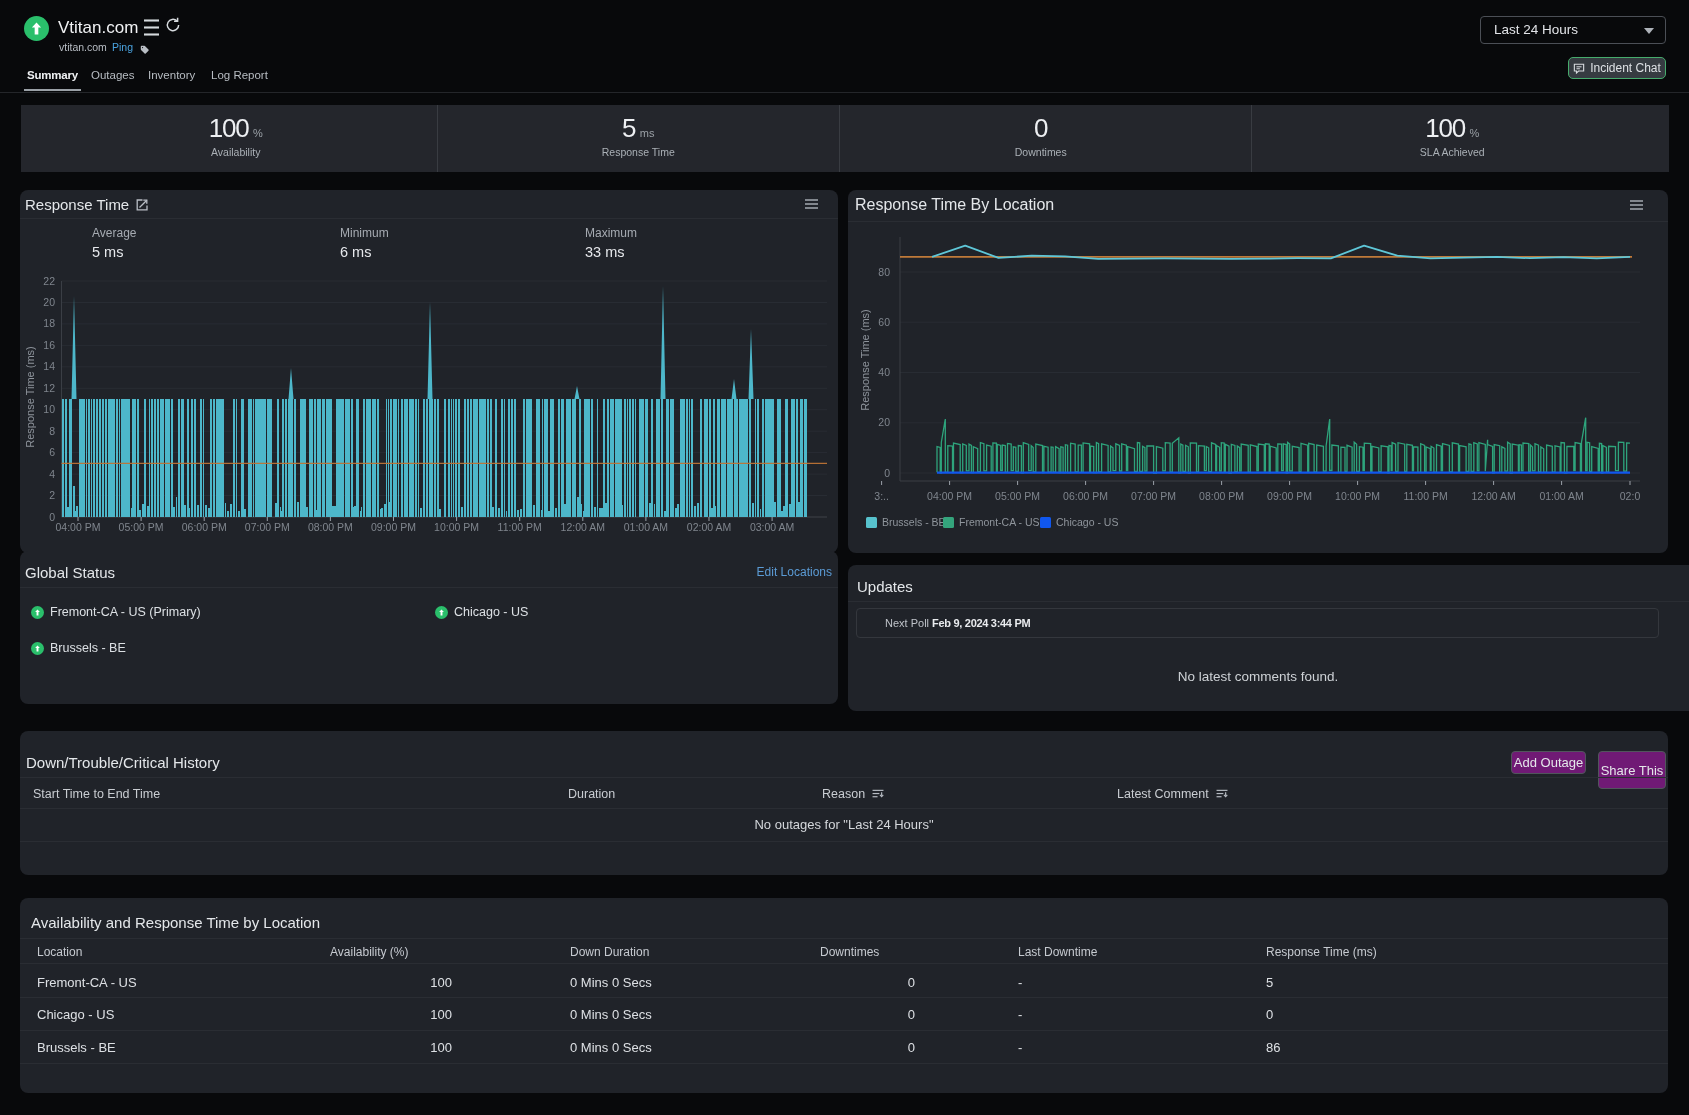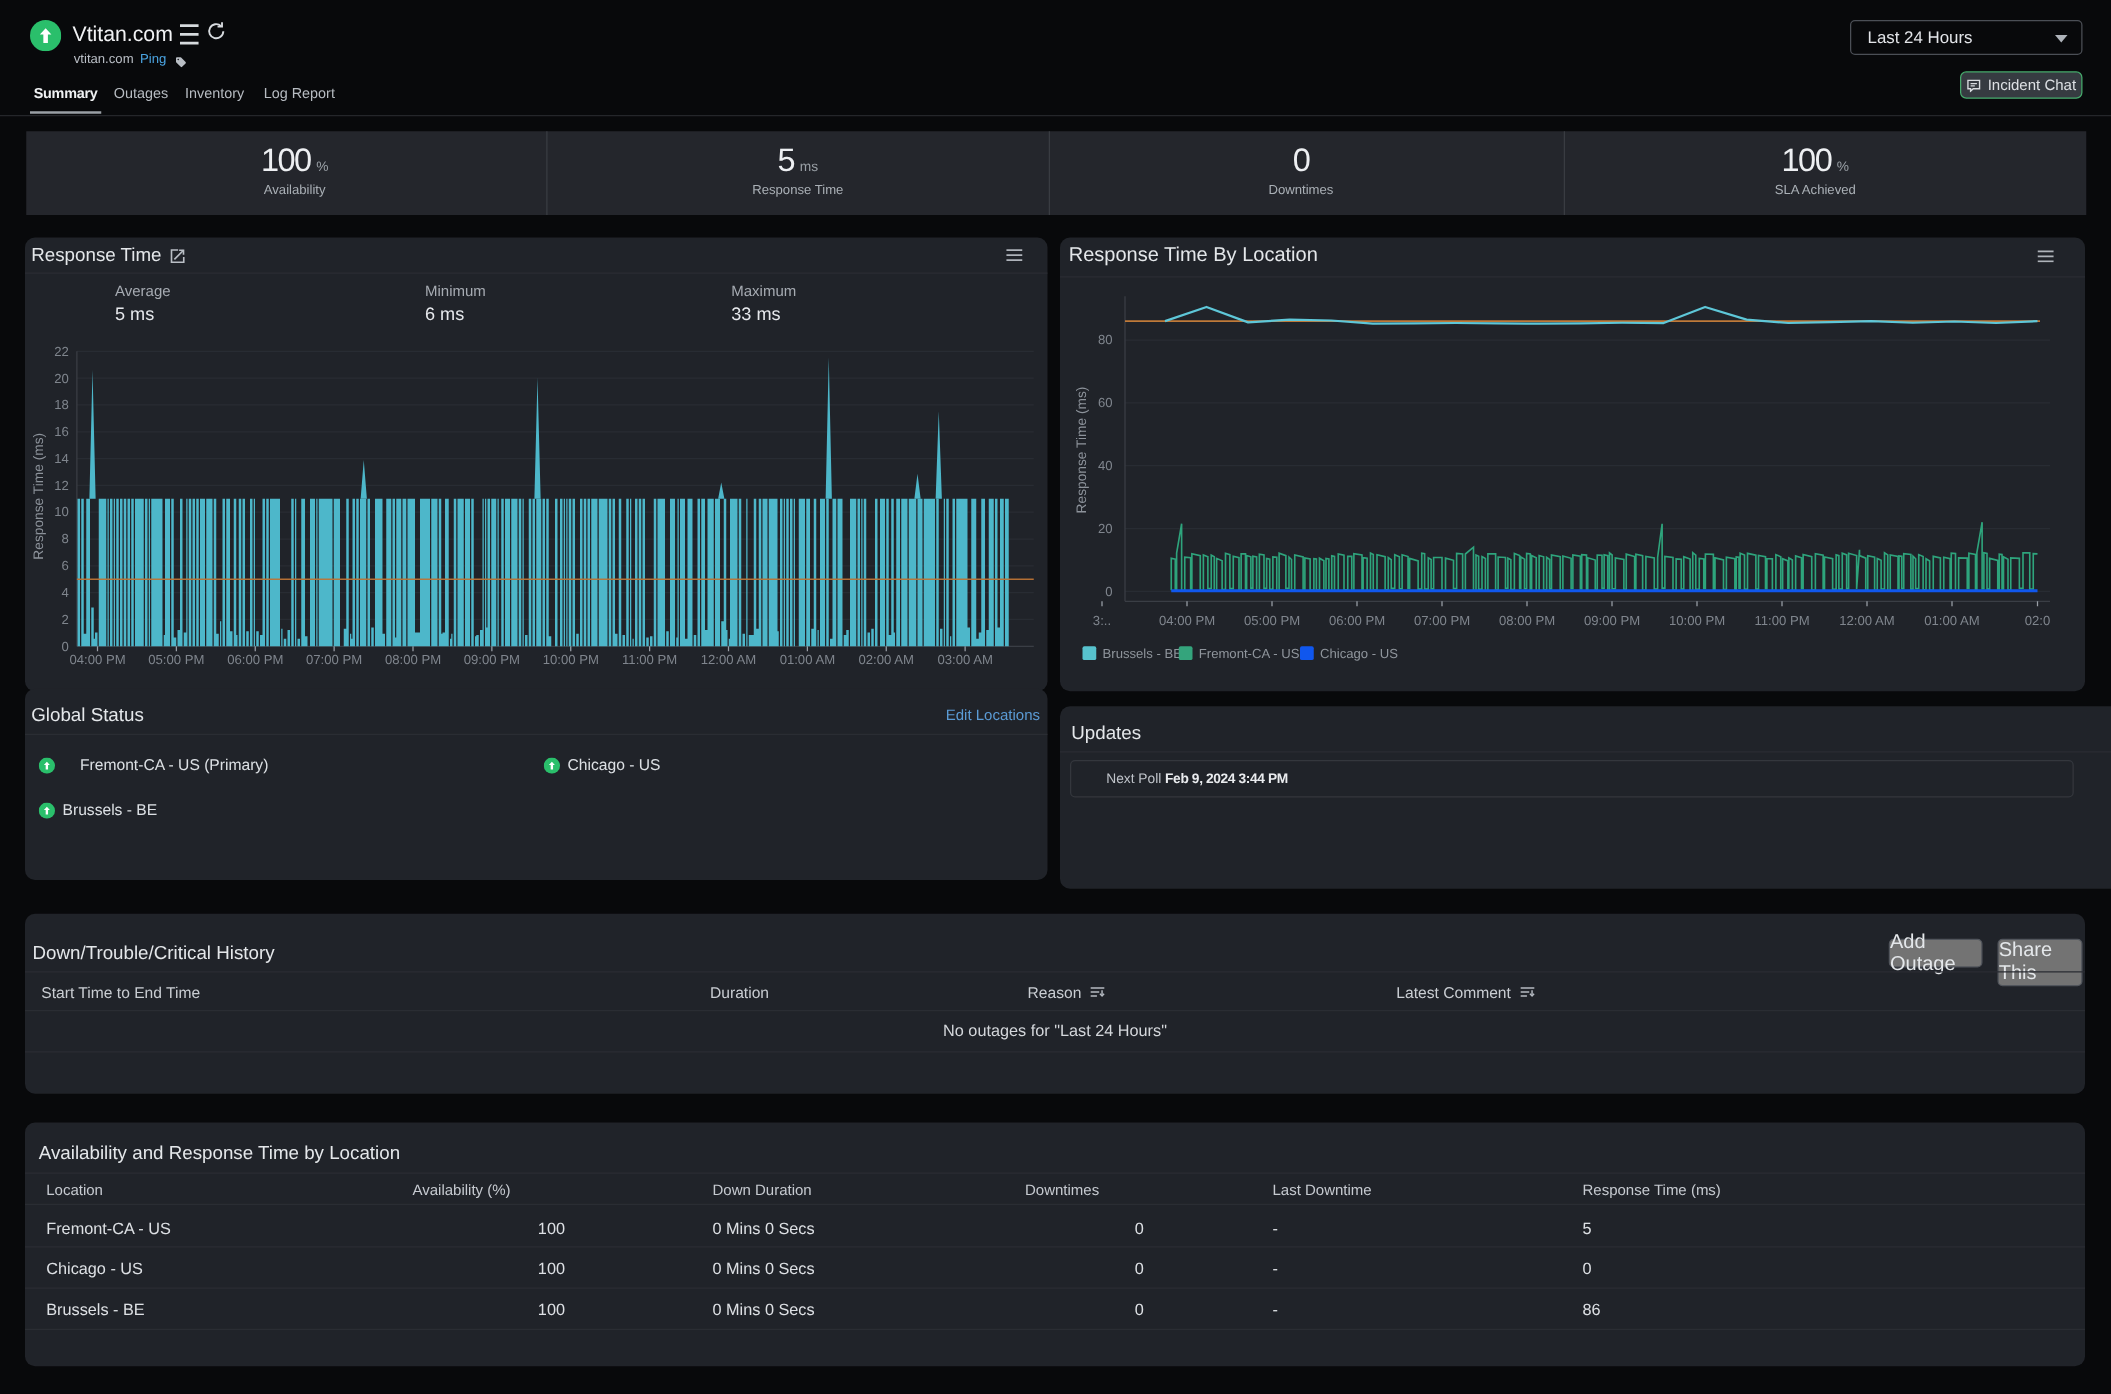--- a/index.html
+++ b/index.html
@@ -1,18 +1,18 @@
 <!DOCTYPE html>
 <html><head><meta charset="utf-8"><style>
 * { margin:0; padding:0; box-sizing:border-box; }
 body { width:1689px; height:1115px; background:#08090b; font-family:"Liberation Sans", sans-serif; position:relative; overflow:hidden; }
 .panel { position:absolute; background:#202329; border-radius:8px; }
 .ptitle { font-size:15px; color:#e4e7ea; }
 .divider { position:absolute; left:0; right:0; height:1px; background:#2a2d33; }
-.btn { position:absolute; background:#737373; border:1px solid #51555c; border-radius:4px; color:#e4e7ea; font-size:16px; display:flex; align-items:center; justify-content:center; }
+.btn { position:absolute; background:#701a75; border:1px solid #51555c; border-radius:4px; color:#e4e7ea; font-size:13px; display:flex; align-items:center; justify-content:center; }
 </style></head>
 <body>
 
 <div style="position:absolute;left:24px;top:16px">
     <svg width="25" height="25" viewBox="0 0 26 26" style="display:block">
 <circle cx="13" cy="13" r="13" fill="#2abf6b"></circle>
 <path d="M13 6.8L17.8 12H14.9V19.2H11.1V12H8.2Z" fill="#fff"></path>
 </svg>
   </div>
 <div style="position:absolute;left:58px;top:18px;font-size:17px;color:#f1f2f4">Vtitan.com</div>
@@ -222,21 +222,21 @@
         </g>
       </svg>
     </div>
   <div class="divider" style="top:31px"></div>
 </div>
 
 <div class="panel" style="left:20px;top:551px;width:818px;height:153px">
   <div style="position:absolute;left:5px;top:13px" class="ptitle">Global Status</div>
   <div style="position:absolute;right:6px;top:14px;font-size:12px;color:#5b9bd5">Edit Locations</div>
   <div class="divider" style="top:36px"></div>
-  <div style="position:absolute;left:11px;top:54px;display:flex;align-items:center;gap:20px">
+  <div style="position:absolute;left:11px;top:54px;display:flex;align-items:center;gap:6px">
 <svg width="13" height="13" viewBox="0 0 26 26">
         <circle cx="13" cy="13" r="13" fill="#2abf6b"></circle>
         <path d="M13 6.8L17.8 12H14.9V19.2H11.1V12H8.2Z" fill="#fff"></path>
       </svg>
 <span style="font-size:12.5px;color:#dce0e4">Fremont-CA - US (Primary)</span>
     </div>
   <div style="position:absolute;left:415px;top:54px;display:flex;align-items:center;gap:6px">
 <svg width="13" height="13" viewBox="0 0 26 26">
         <circle cx="13" cy="13" r="13" fill="#2abf6b"></circle>
         <path d="M13 6.8L17.8 12H14.9V19.2H11.1V12H8.2Z" fill="#fff"></path>
@@ -249,20 +249,21 @@
         <path d="M13 6.8L17.8 12H14.9V19.2H11.1V12H8.2Z" fill="#fff"></path>
       </svg>
 <span style="font-size:12.5px;color:#dce0e4">Brussels - BE</span>
     </div>
 </div>
 
 <div class="panel" style="left:848px;top:565px;width:888px;height:146px">
   <div style="position:absolute;left:9px;top:13px" class="ptitle">Updates</div>
   <div class="divider" style="top:36px"></div>
   <div style="position:absolute;left:8px;top:43px;width:803px;height:30px;border:1px solid #34373d;border-radius:4px;line-height:28px;padding-left:28px;font-size:11px;color:#bfc3c9">Next Poll <b style="color:#e9ebee;font-size:11px;letter-spacing:-0.3px">Feb 9, 2024 3:44 PM</b></div>
+  <div style="position:absolute;left:0;width:820px;top:104px;text-align:center;font-size:13.5px;color:#ced2d6">No latest comments found.</div>
 </div>
 
 <div class="panel" style="left:20px;top:731px;width:1648px;height:144px">
   <div style="position:absolute;left:6px;top:23px" class="ptitle">Down/Trouble/Critical History</div>
   <div class="btn" style="right:82px;top:20px;width:75px;height:23px">Add Outage</div>
   <div class="btn" style="right:2px;top:20px;width:68px;height:38px">Share This</div>
   <div class="divider" style="top:46px"></div>
   <div style="position:absolute;left:13px;top:56px;font-size:12.5px;color:#c9cdd2">Start Time to End Time</div>
   <div style="position:absolute;left:548px;top:56px;font-size:12.5px;color:#c9cdd2">Duration</div>
   <div style="position:absolute;left:802px;top:56px;font-size:12.5px;color:#c9cdd2">Reason &nbsp;<svg width="12" height="10" viewBox="0 0 13 11" style="vertical-align:-1px">

